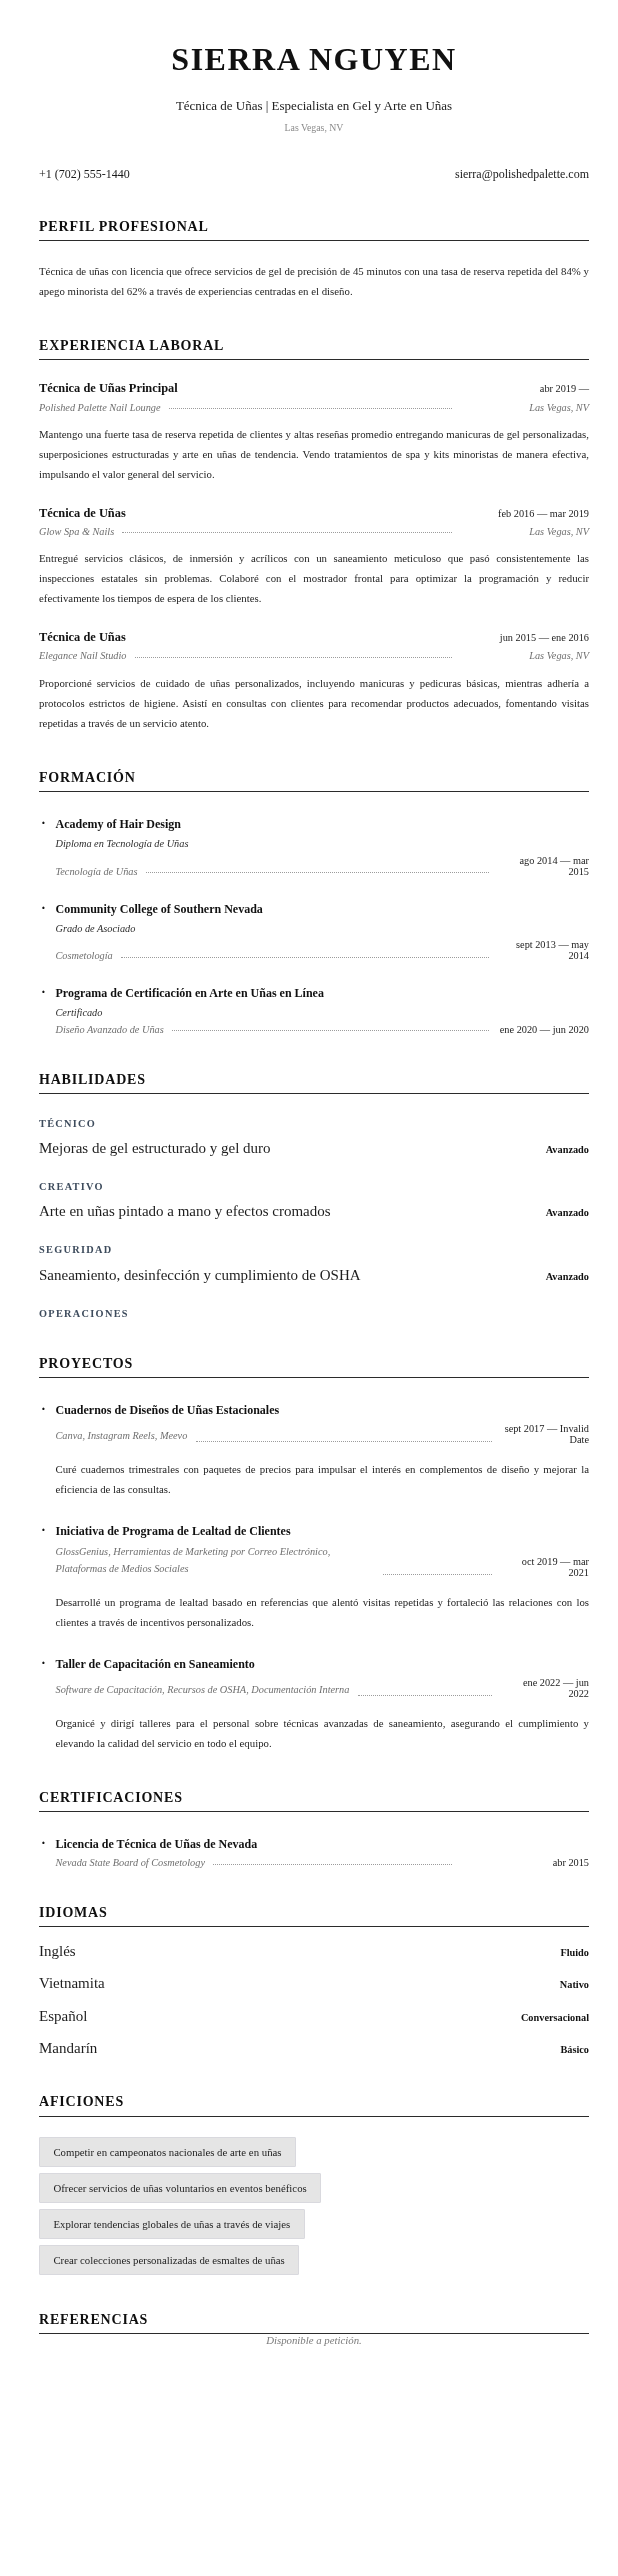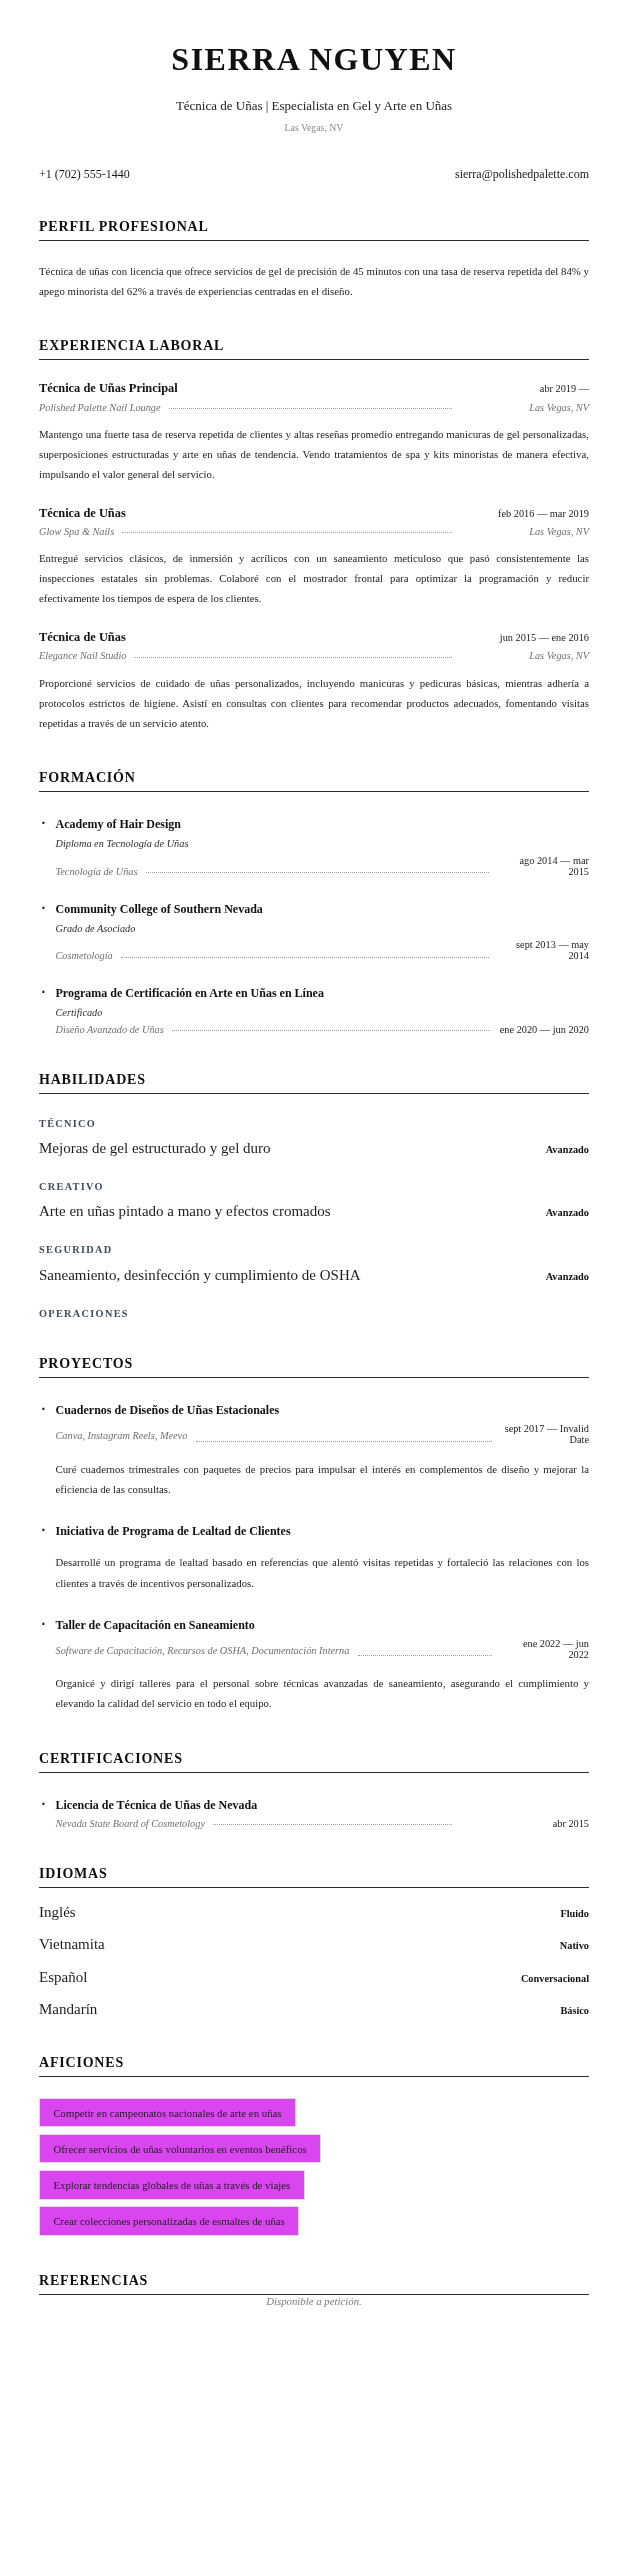--- a/index.html
+++ b/index.html
@@ -123,21 +123,21 @@
   }
   .kv-label { font-size: 15px; color: #1e1e1e; }
   .kv-value { font-size: 10.3px; font-weight: bold; color: #111111; }
 
   
   .lang-row { margin-top: 15.5px; }
 
   
   .tags { margin-top: 20.6px; display: flex; flex-direction: column; align-items: flex-start; gap: 6.7px; }
   .tag {
-    background: #d946ef;
+    background: #e5e5e5;
     border: 0.5px solid #d9d9de;
     padding: 7.7px 13.4px;
     font-size: 10.8px;
     color: #1e1e1e;
     border-radius: 1px;
   }
 
   
   .ref-note {
     text-align: center;
@@ -285,20 +285,25 @@
       <div class="leader-row">
         <span class="proj-tools muted-italic">Canva, Instagram Reels, Meevo</span>
         <span class="leader"></span>
         <span class="dates-col proj-dates">sept 2017 — Invalid Date</span>
       </div>
       <p class="para proj-desc">Curé cuadernos trimestrales con paquetes de precios para impulsar el interés en complementos de diseño y mejorar la eficiencia de las consultas.</p>
     </div>
 
     <div class="b-item">
       <div class="b-title">Iniciativa de Programa de Lealtad de Clientes</div>
+      <div class="leader-row">
+        <span class="proj-tools muted-italic">GlossGenius, Herramientas de Marketing por Correo Electrónico, Plataformas de Medios Sociales</span>
+        <span class="leader"></span>
+        <span class="dates-col proj-dates">oct 2019 — mar 2021</span>
+      </div>
       <p class="para proj-desc">Desarrollé un programa de lealtad basado en referencias que alentó visitas repetidas y fortaleció las relaciones con los clientes a través de incentivos personalizados.</p>
     </div>
 
     <div class="b-item">
       <div class="b-title">Taller de Capacitación en Saneamiento</div>
       <div class="leader-row">
         <span class="proj-tools muted-italic">Software de Capacitación, Recursos de OSHA, Documentación Interna</span>
         <span class="leader"></span>
         <span class="dates-col proj-dates">ene 2022 — jun 2022</span>
       </div>

